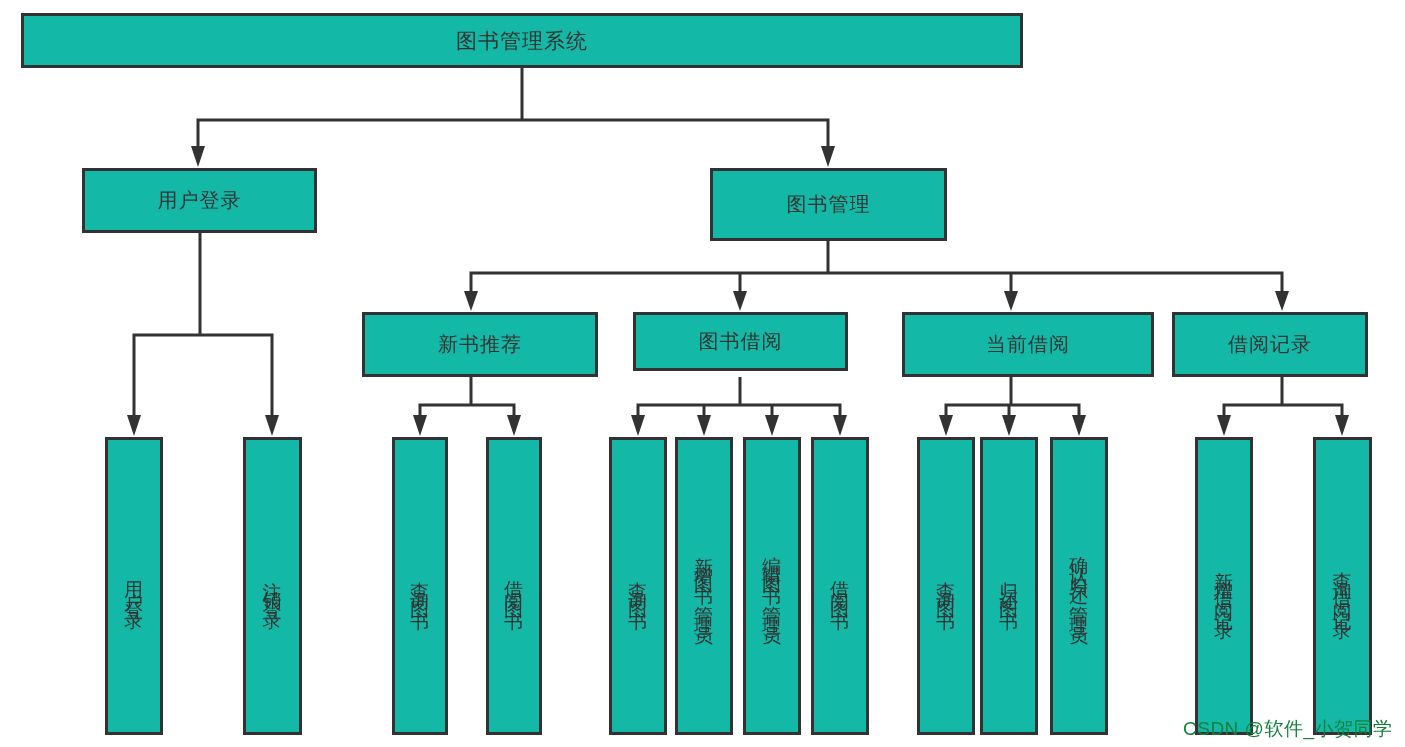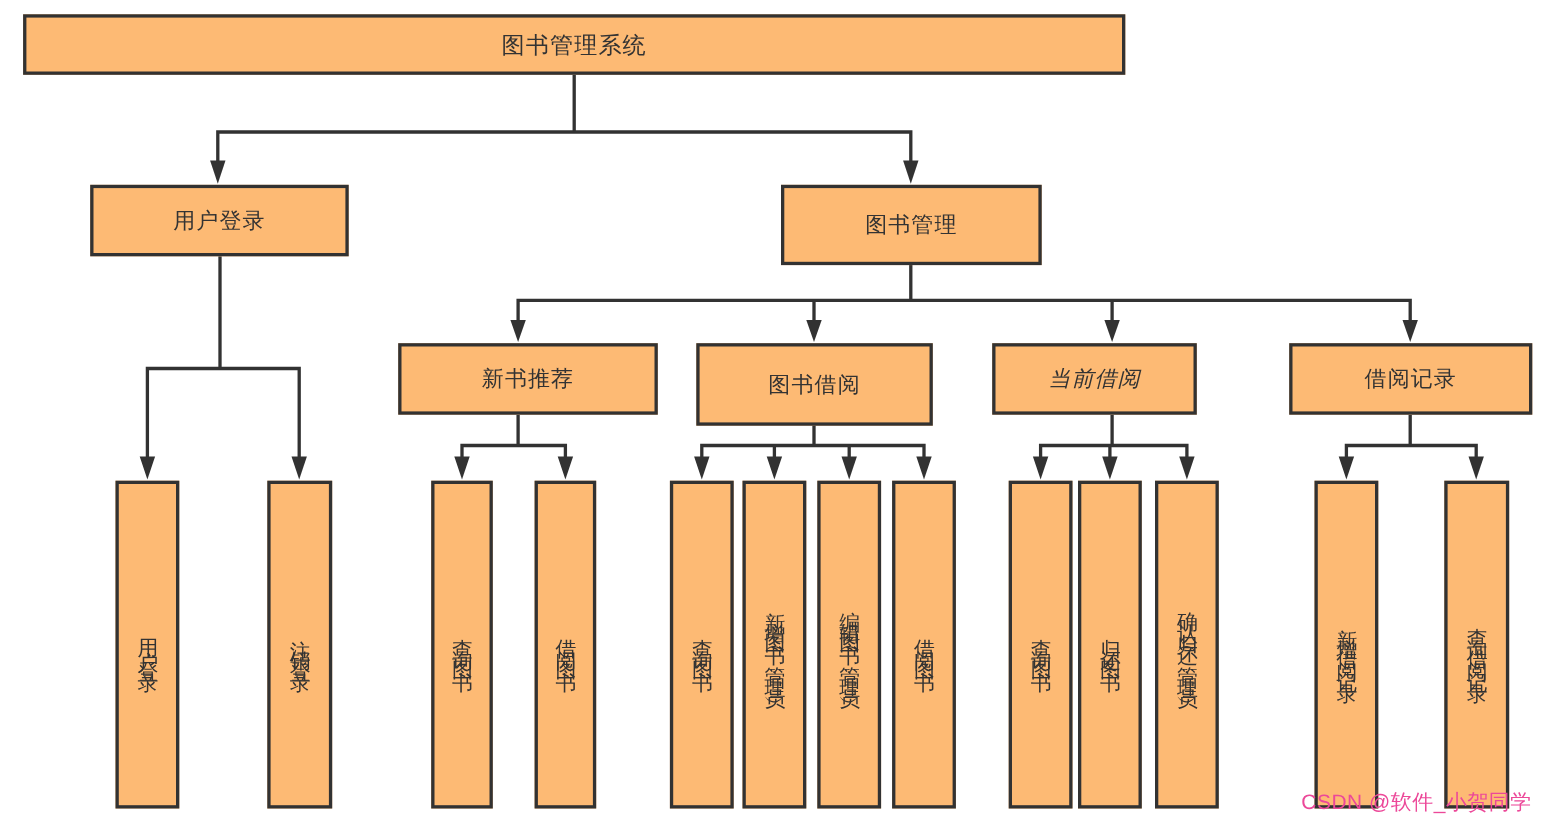--- a/index.html
+++ b/index.html
@@ -14,21 +14,21 @@
   }
   svg.connectors {
     position: absolute;
     left: 0; top: 0;
     width: 1405px; height: 747px;
     z-index: 1;
   }
   .node {
     position: absolute;
     box-sizing: border-box;
-    background: #fdba74;
+    background: #14b8a6;
     border: 3px solid #323232;
     display: flex;
     align-items: center;
     justify-content: center;
     z-index: 2;
   }
   .node.h { font-size: 20px; letter-spacing: 1px; }
   .node.root-box { font-size: 21px; }
   .node.leaf span {
     writing-mode: vertical-rl;
@@ -36,21 +36,21 @@
     letter-spacing: 10px;
     font-size: 19px;
     line-height: 1;
     white-space: nowrap;
   }
   .watermark {
     position: absolute;
     left: 1183px;
     top: 716px;
     font-size: 19px;
-    color: #ec4899;
+    color: #15803d;
     letter-spacing: 0.5px;
     z-index: 3;
     white-space: nowrap;
   }
 </style>
 </head>
 <body>
 
 <div class="canvas">
 
@@ -104,27 +104,27 @@
   <div class="node h" style="left:82px; top:168px; width:235px; height:65px;">
     <span>用户登录</span>
   </div>
   <div class="node h" style="left:710px; top:168px; width:237px; height:73px;">
     <span>图书管理</span>
   </div>
 
   <div class="node h" style="left:362px; top:312px; width:236px; height:65px;">
     <span>新书推荐</span>
   </div>
-  <div class="node h" style="left:633px; top:312px; width:215px; height:75px;">
+  <div class="node h" style="left:633px; top:312px; width:215px; height:59px;">
     <span>图书借阅</span>
   </div>
-  <div class="node h" style="left:902px; top:312px; width:186px; height:65px;font-style:italic;">
+  <div class="node h" style="left:902px; top:312px; width:252px; height:65px;">
     <span>当前借阅</span>
   </div>
-  <div class="node h" style="left:1172px; top:312px; width:221px; height:65px;">
+  <div class="node h" style="left:1172px; top:312px; width:196px; height:65px;">
     <span>借阅记录</span>
   </div>
 
   <div class="node leaf" style="left:105px; top:437px; width:58px; height:298px;">
     <span>用户登录</span>
   </div>
   <div class="node leaf" style="left:243px; top:437px; width:59px; height:298px;">
     <span>注销登录</span>
   </div>
 

